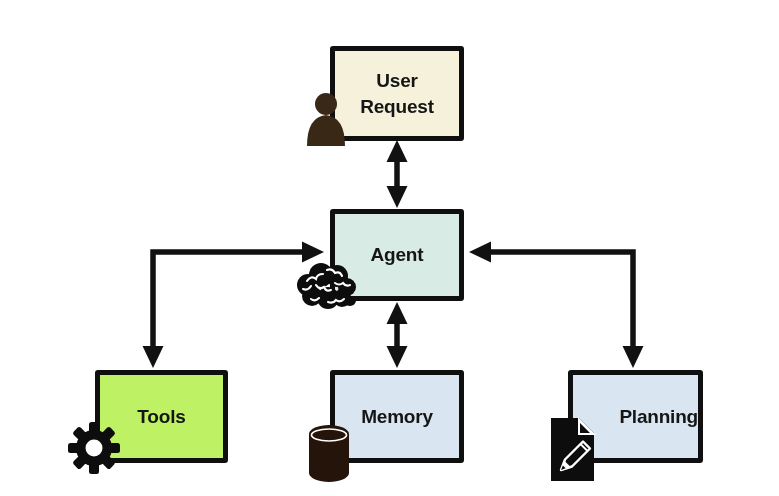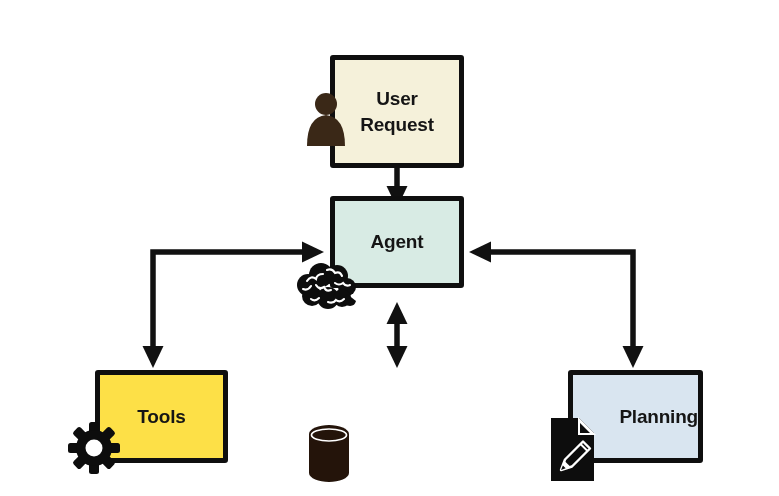--- a/index.html
+++ b/index.html
@@ -32,23 +32,23 @@
     z-index: 2;
   }
   .node-label {
     font-weight: 700;
     font-size: 19px;
     letter-spacing: -0.2px;
     color: #151515;
     text-align: center;
     line-height: 1.32;
   }
-  .node-user-request   { left: 330px; top: 46px;  width: 134px; height: 113px; margin-top: 9px; }
+  .node-user-request   { left: 330px; top: 46px;  width: 134px; height: 95px; }
   .node-user-request .node-label { max-width: 92px; }
-  .node-agent          { left: 330px; top: 196px; width: 134px; height: 92px; }
+  .node-agent          { left: 330px; top: 209px; width: 134px; height: 92px; }
   .node-tools          { left: 95px;  top: 370px; width: 133px; height: 93px; }
   .node-memory         { left: 330px; top: 370px; width: 134px; height: 93px; }
   .node-planning       { left: 568px; top: 370px; width: 135px; height: 93px; justify-content: flex-end; }
   .icon {
     position: absolute;
     z-index: 3;
   }
   .icon-person   { left: 300px; top: 92px;  width: 54px; height: 56px; }
   .icon-brain    { left: 293px; top: 260px; width: 68px; height: 54px; }
   .icon-gear     { left: 66px;  top: 418px; width: 56px; height: 60px; }
@@ -90,24 +90,27 @@
   </svg>
 
   <div class="node node-user-request" style="background-color: rgb(245, 241, 218);">
     <span class="node-label">User Request</span>
   </div>
 
   <div class="node node-agent" style="background-color: rgb(216, 235, 228);">
     <span class="node-label">Agent</span>
   </div>
 
-  <div class="node node-tools" style="background-color: #fde047;">
+  <div class="node node-tools" style="background-color: #bef264;">
     <span class="node-label">Tools</span>
   </div>
 
+  <div class="node node-memory" style="background-color: rgb(217, 229, 240);">
+    <span class="node-label">Memory</span>
+  </div>
 
   <div class="node node-planning" style="background-color: rgb(217, 229, 240);">
     <span class="node-label">Planning</span>
   </div>
 
   <svg class="icon icon-person" viewBox="0 0 54 56" xmlns="http://www.w3.org/2000/svg">
     <g fill="#3a2817">
       <circle cx="26" cy="12" r="11"></circle>
       <path d="M7 54 Q7 25 26 23 Q45 25 45 54 Z"></path>
     </g>

